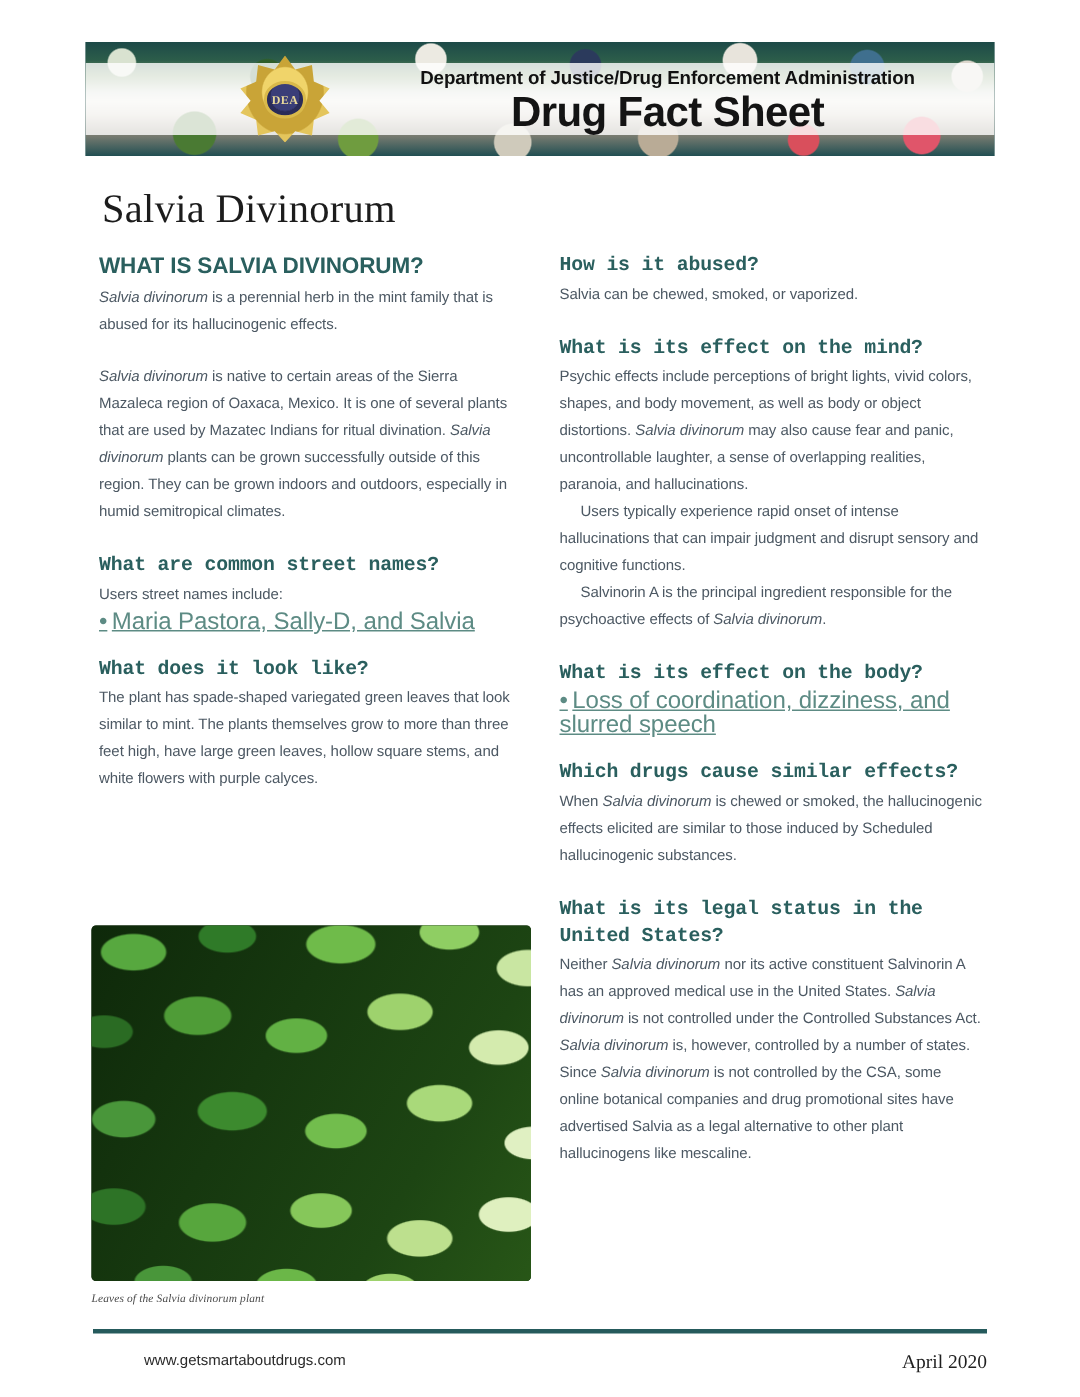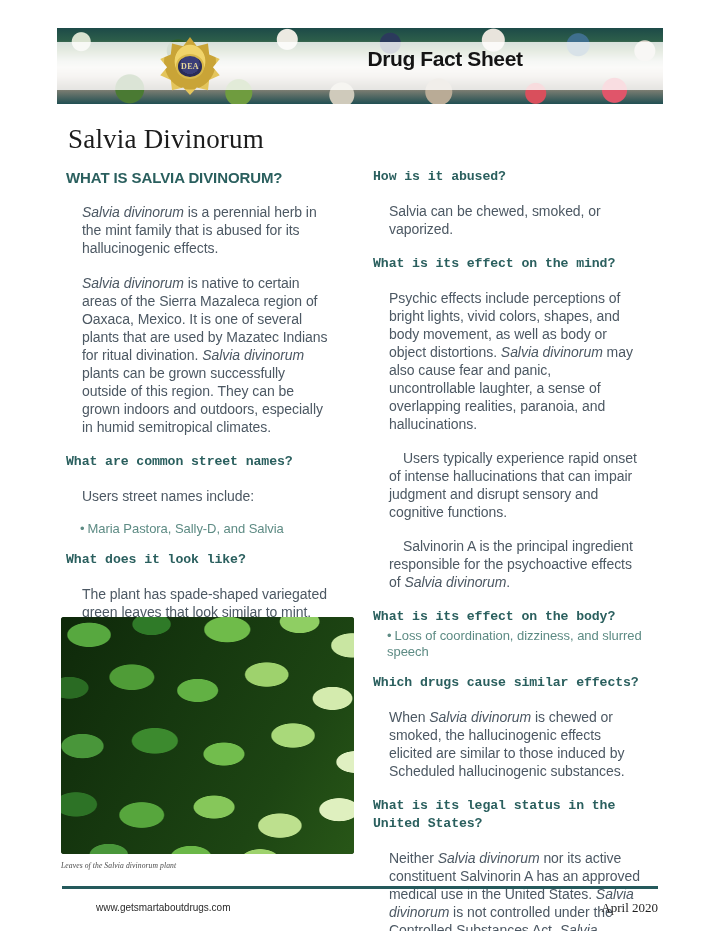--- a/index.html
+++ b/index.html
@@ -101,21 +101,21 @@
     text-align: center;
   }
   .banner-dept {
     font-size: 12.5px;
     font-weight: bold;
     color: #111111;
     letter-spacing: -0.1px;
     line-height: 16px;
   }
   .banner-main {
-    font-size: 21px;
+    font-size: 28px;
     font-weight: bold;
     color: #141414;
     letter-spacing: -0.4px;
     line-height: 29px;
   }
 
   
   .doc-title {
     position: absolute;
     left: 68px;
@@ -147,34 +147,35 @@
     color: #2a5f5e;
     font-size: 13.2px;
     font-weight: bold;
     letter-spacing: -0.1px;
     margin: 0 0 2px 0;
     line-height: 18px;
     font-family: Liberation Mono, monospace;
   }
   .body-p {
     color: #4c5863;
-    font-size: 14px;
+    font-size: 10px;
     line-height: 18px;
-    margin: 16px;
+    margin: 0;
     letter-spacing: -0.05px;
   }
   .body-p.indent { text-indent: 14px; }
   .sec { margin-bottom: 17px; }
   .sec.tight { margin-bottom: 14px; }
   .bullet {
     color: #5d8b84;
-    font-size: 13px;
+    font-size: 16px;
     line-height: 16px;
-    margin: 1px 0 0 14px;
+    margin: 1px 0 0 0;
     letter-spacing: -0.05px;
+    text-decoration: underline;
   }
   .bullet .dot { margin-right: 3px; }
   i { font-style: italic; }
 
   
   .photo {
     position: absolute;
     left: 61px;
     top: 617px;
     width: 293px;
@@ -256,20 +257,21 @@
   <div class="banner-collage"></div>
   <div class="banner-textband"></div>
   <div class="banner-inner">
     <div class="dea-seal">
       <div class="seal-star"></div>
       <div class="seal-disc">
           <span>DEA</span>
         </div>
     </div>
     <div class="banner-titles">
+      <div class="banner-dept">Department of Justice/Drug Enforcement Administration</div>
       <div class="banner-main">Drug Fact Sheet</div>
     </div>
   </div>
 </div>
 
 <div class="doc-title">Salvia Divinorum</div>
 
 <div class="col col-left" id="left-col">
     <div class="sec">
       <div class="h-big">WHAT IS SALVIA DIVINORUM?</div>

